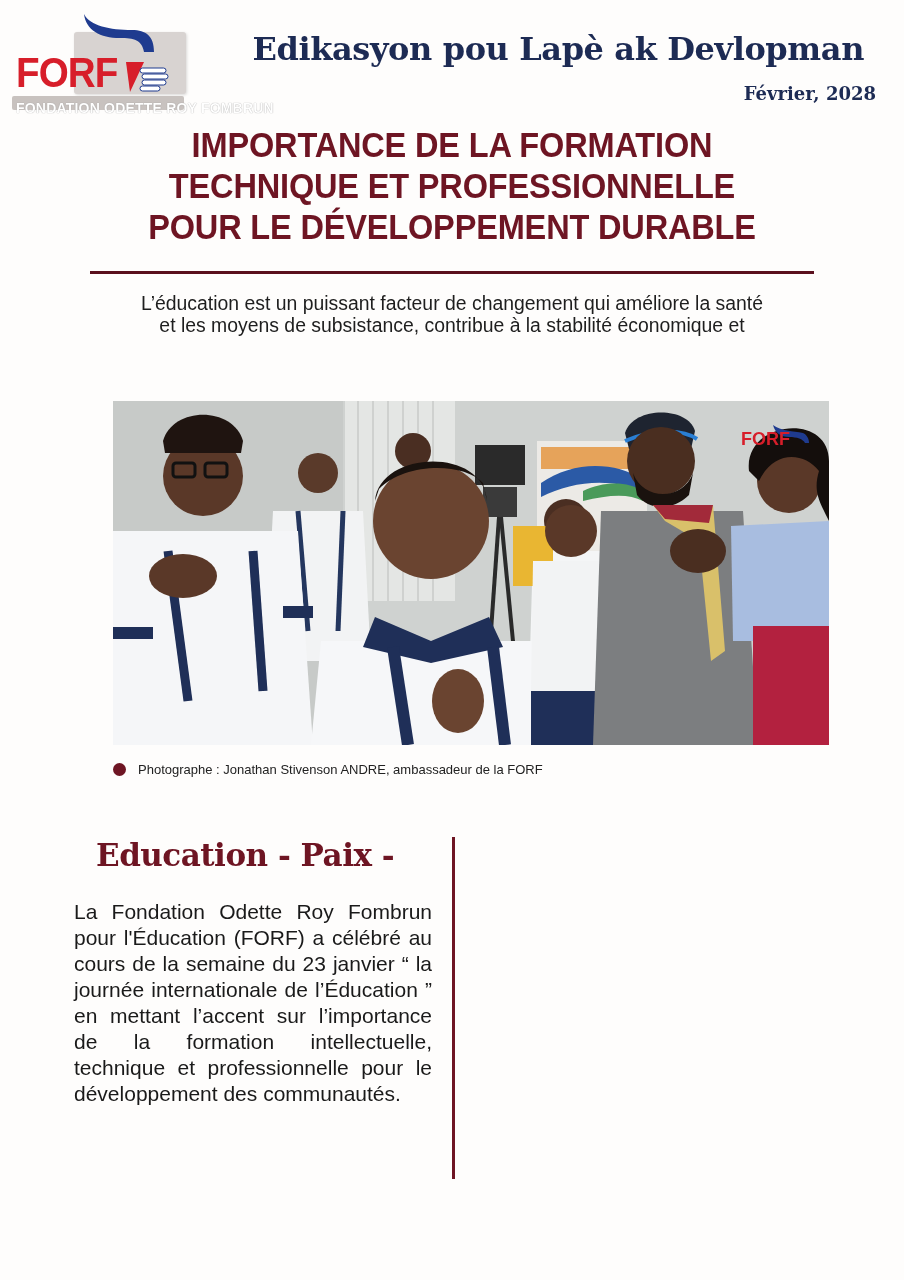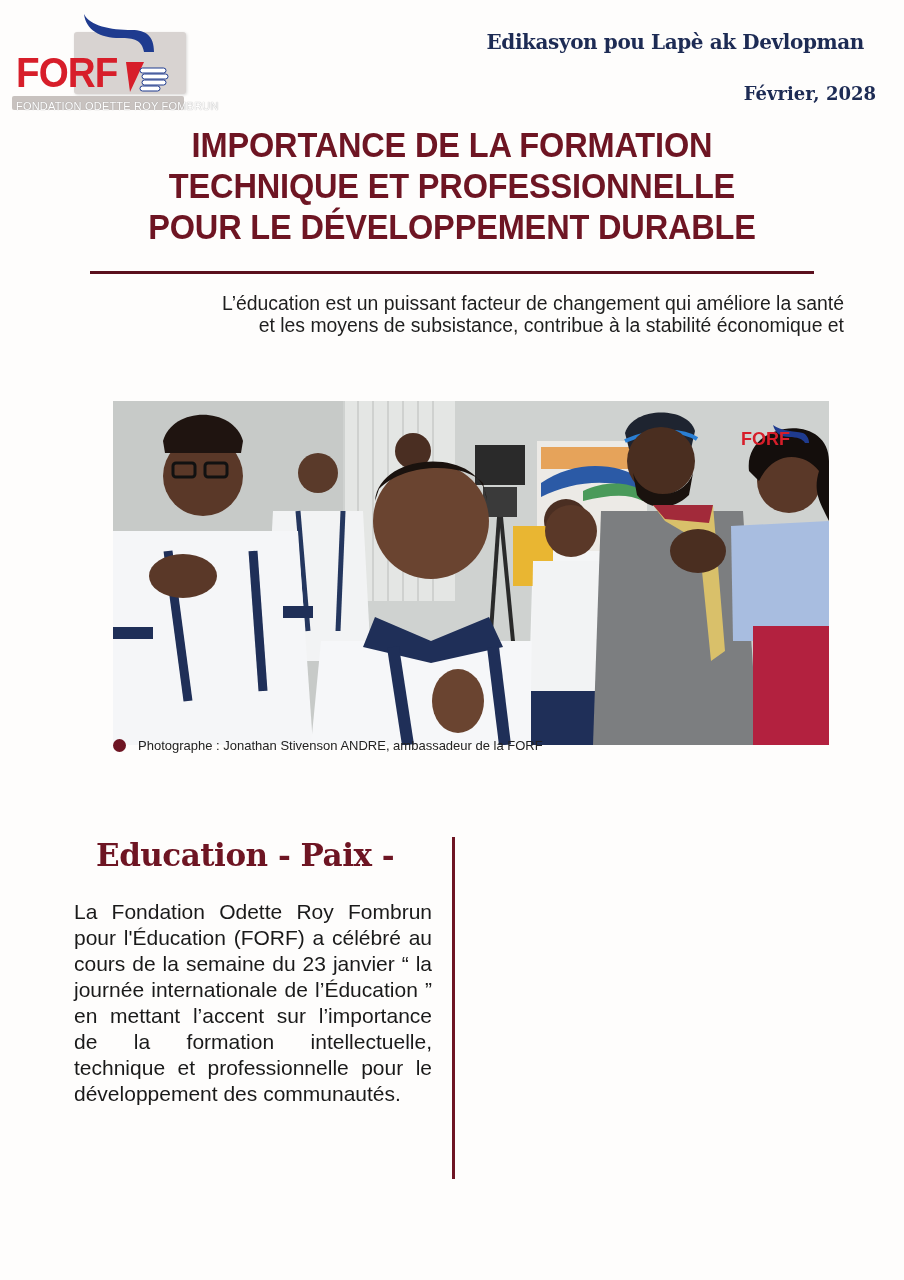--- a/index.html
+++ b/index.html
@@ -5,39 +5,39 @@
   * { box-sizing: border-box; margin: 0; padding: 0; }
   html, body { width: 904px; height: 1280px; background: #fefdfc; overflow: hidden; }
   body { position: relative; font-family: "DejaVu Sans", sans-serif; color: #1c1c1c; }
 
   
   .logo { position: absolute; left: 12px; top: 12px; width: 168px; height: 92px; }
   .logo-card { position: absolute; left: 62px; top: 20px; width: 112px; height: 62px; background: #d8d3d1; border-radius: 3px; box-shadow: 1px 1px 3px rgba(0,0,0,0.15); }
   .logo-swoosh { position: absolute; left: 68px; top: 0; width: 80px; height: 48px; }
   .logo-text { position: absolute; left: 4px; top: 40px; font-family: "Liberation Sans", sans-serif; font-weight: 700; font-size: 42px; color: #d71e2a; letter-spacing: -1px; transform: scaleX(0.92); transform-origin: left; line-height: 1; }
   .logo-hand { position: absolute; left: 112px; top: 48px; width: 48px; height: 34px; }
-  .logo-sub { position: absolute; left: 4px; top: 88px; font-family: "Liberation Sans", sans-serif; font-weight: 400; font-size: 11px; color: #ffffff; letter-spacing: 0.2px; white-space: nowrap; text-shadow: 0 0 1px #888; }
+  .logo-sub { position: absolute; left: 4px; top: 88px; font-family: "Liberation Sans", sans-serif; font-weight: 700; font-size: 14px; color: #ffffff; letter-spacing: 0.2px; white-space: nowrap; text-shadow: 0 0 1px #888; }
   .logo-subbg { position: absolute; left: 0; top: 84px; width: 172px; height: 14px; background: #c8c2bf; border-radius: 2px; }
 
   
-  .series-title { position: absolute; right: 40px; top: 30px; font-family: "DejaVu Serif", serif; font-weight: 700; font-size: 20px; color: #1d2b54; letter-spacing: -0.4px; white-space: nowrap; }
+  .series-title { position: absolute; right: 40px; top: 30px; font-family: "DejaVu Serif", serif; font-weight: 700; font-size: 32px; color: #1d2b54; letter-spacing: -0.4px; white-space: nowrap; }
   .issue-date { position: absolute; right: 28px; top: 83px; font-family: "DejaVu Serif", serif; font-weight: 700; font-size: 18px; color: #1d2b54; white-space: nowrap; }
 
   
   .headline { position: absolute; left: 90px; top: 124px; width: 724px; text-align: center; font-family: "Liberation Sans", sans-serif; font-weight: 700; font-size: 35px; line-height: 41px; color: #6e1523; letter-spacing: -0.2px; transform: scaleX(0.93); transform-origin: center; }
   .headline-rule { position: absolute; left: 90px; top: 271px; width: 724px; height: 3px; background: #5a0f1d; }
 
   
-  .intro { position: absolute; left: 60px; top: 292px; width: 784px; text-align: right; font-family: "Liberation Sans", sans-serif; font-size: 19.4px; line-height: 22px; color: #1e1e1e; }
+  .intro { position: absolute; left: 60px; top: 292px; width: 784px; text-align: center; font-family: "Liberation Sans", sans-serif; font-size: 19.4px; line-height: 22px; color: #1e1e1e; }
 
   
   .photo { position: absolute; left: 113px; top: 401px; width: 716px; height: 344px; overflow: hidden; background: #c9cbc9; }
   .photo svg { display: block; }
 
-  .caption { position: absolute; left: 113px; top: 738px; display: flex; align-items: center; gap: 12px; justify-content: flex-end; }
+  .caption { position: absolute; left: 113px; top: 762px; display: flex; align-items: center; gap: 12px; justify-content: flex-end; }
   .caption-dot { width: 13px; height: 13px; border-radius: 50%; background: #6e1523; }
   .caption-text { font-family: "Liberation Sans", sans-serif; font-size: 13px; color: #222; }
 
   
   .section-title { position: absolute; left: 96px; top: 836px; font-family: "DejaVu Serif", serif; font-weight: 700; font-size: 31px; line-height: 38px; color: #6e1523; letter-spacing: -0.5px; }
 
   .col { position: absolute; font-family: "Liberation Sans", sans-serif; font-size: 21px; line-height: 26px; color: #1a1a1a; text-align: justify; text-align-last: left; }
   .col-left { left: 74px; top: 899px; width: 358px; }
   .col-right { left: 478px; top: 811px; width: 359px; }
   .col-right p + p { margin-top: 26px; }

